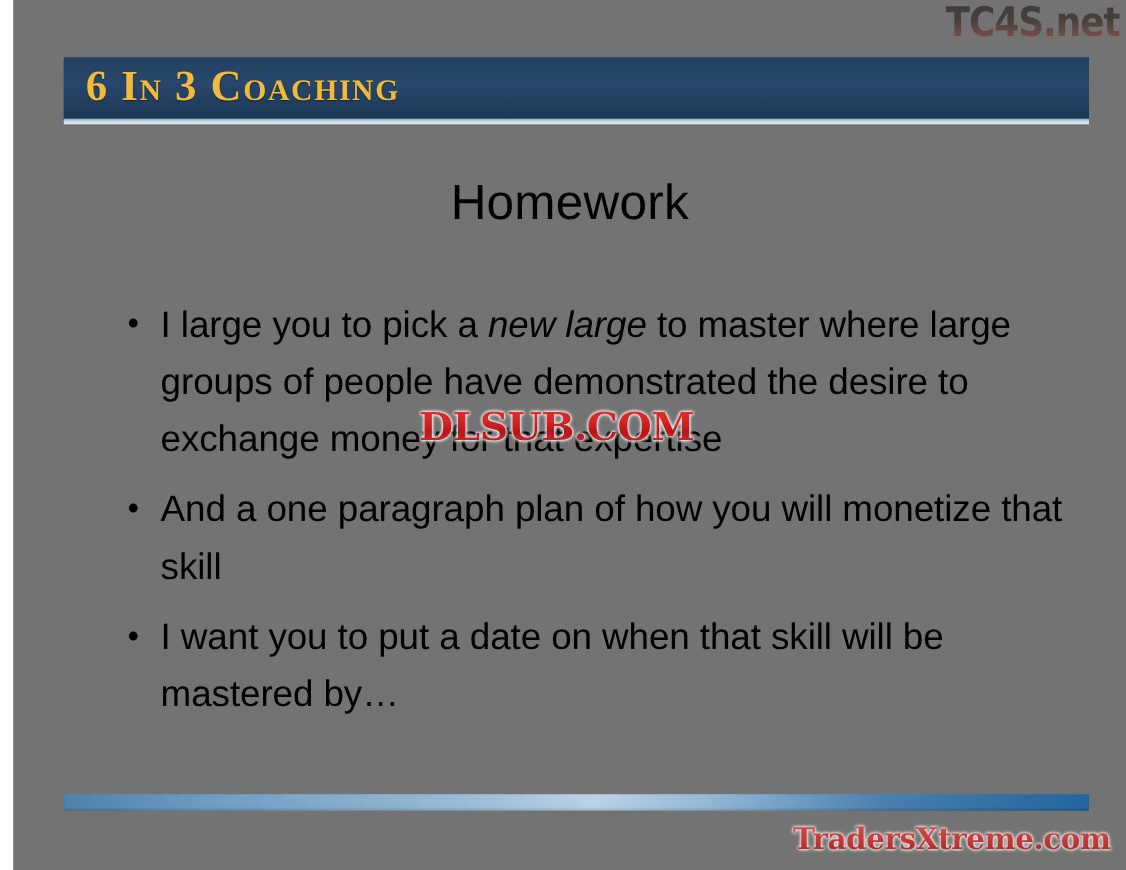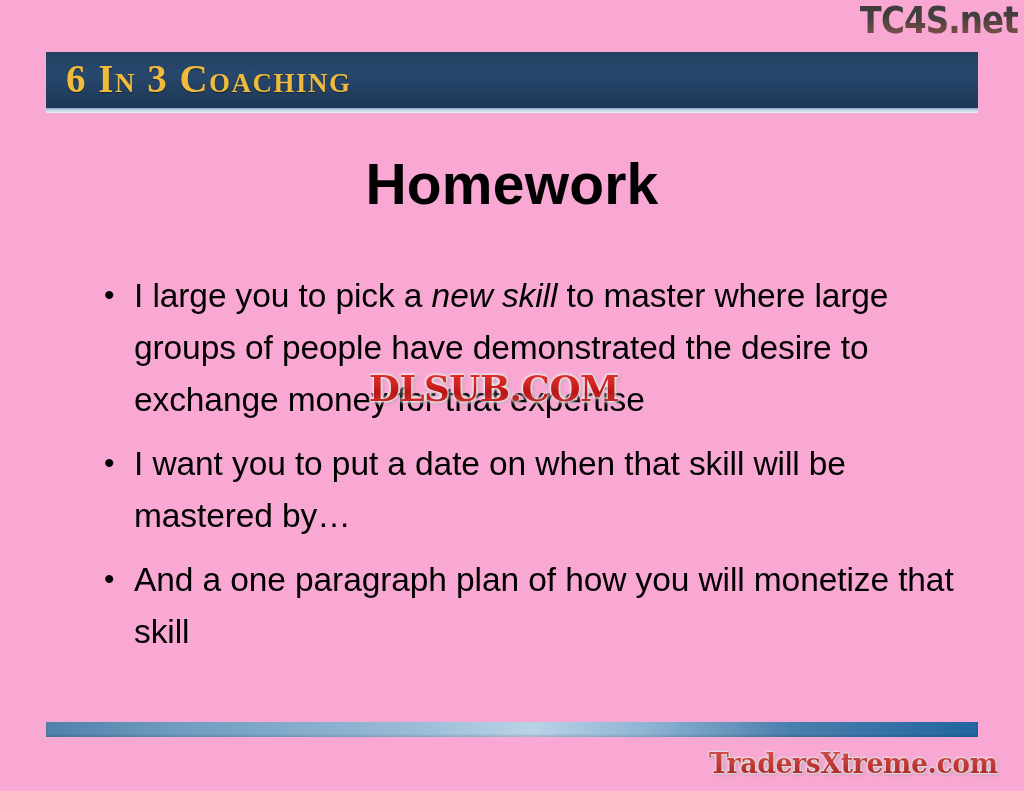--- a/index.html
+++ b/index.html
@@ -13,21 +13,22 @@
     height: 791px;
     position: relative;
     overflow: hidden;
     font-family: "Liberation Sans", sans-serif;
     -webkit-font-smoothing: antialiased;
   }
 
   .slide {
     position: absolute;
     inset: 0;
-    background: #f9a8d4;
+    background: #737373;
+    margin-left: 12px;
   }
 
   
   .tc4s-watermark {
     position: absolute;
     top: 1px;
     right: 6px;
     font-family: "DejaVu Sans", sans-serif;
     font-weight: 700;
     font-size: 37px;
@@ -86,22 +87,22 @@
   }
 
   
   .slide-title {
     position: absolute;
     left: 0;
     right: 0;
     top: 157px;
     text-align: center;
     font-family: "Liberation Sans", sans-serif;
-    font-weight: 700;
-    font-size: 57px;
+    font-weight: 400;
+    font-size: 45px;
     line-height: 54px;
     color: #000000;
     letter-spacing: 0.2px;
   }
 
   
   .body-list {
     position: absolute;
     left: 100px;
     top: 270px;
@@ -206,28 +207,28 @@
 
   <div class="banner">
     <div class="banner-title">6 In 3 Coaching</div>
   </div>
   <div class="banner-underline"></div>
 
   <div class="slide-title">Homework</div>
 
   <ul class="body-list">
     <li class="bullet-item">
-      <span>I large you to pick a </span><span class="it">new skill</span><span> to master where large groups of people have demonstrated the desire to exchange money for that expertise</span>
+      <span>I large you to pick a </span><span class="it">new large</span><span> to master where large groups of people have demonstrated the desire to exchange money for that expertise</span>
+    </li>
+    <li class="bullet-item">
+      <span>And a one paragraph plan of how you will monetize that skill</span>
     </li>
     <li class="bullet-item">
       <span>I want you to put a date on when that skill will be mastered by…</span>
     </li>
-    <li class="bullet-item">
-      <span>And a one paragraph plan of how you will monetize that skill</span>
-    </li>
   </ul>
 
   <div class="dlsub-watermark">DLSUB.COM</div>
 
   <div class="bottom-bar"></div>
 
   <div class="tx-watermark">TradersXtreme.com</div>
 
 </div>
 

